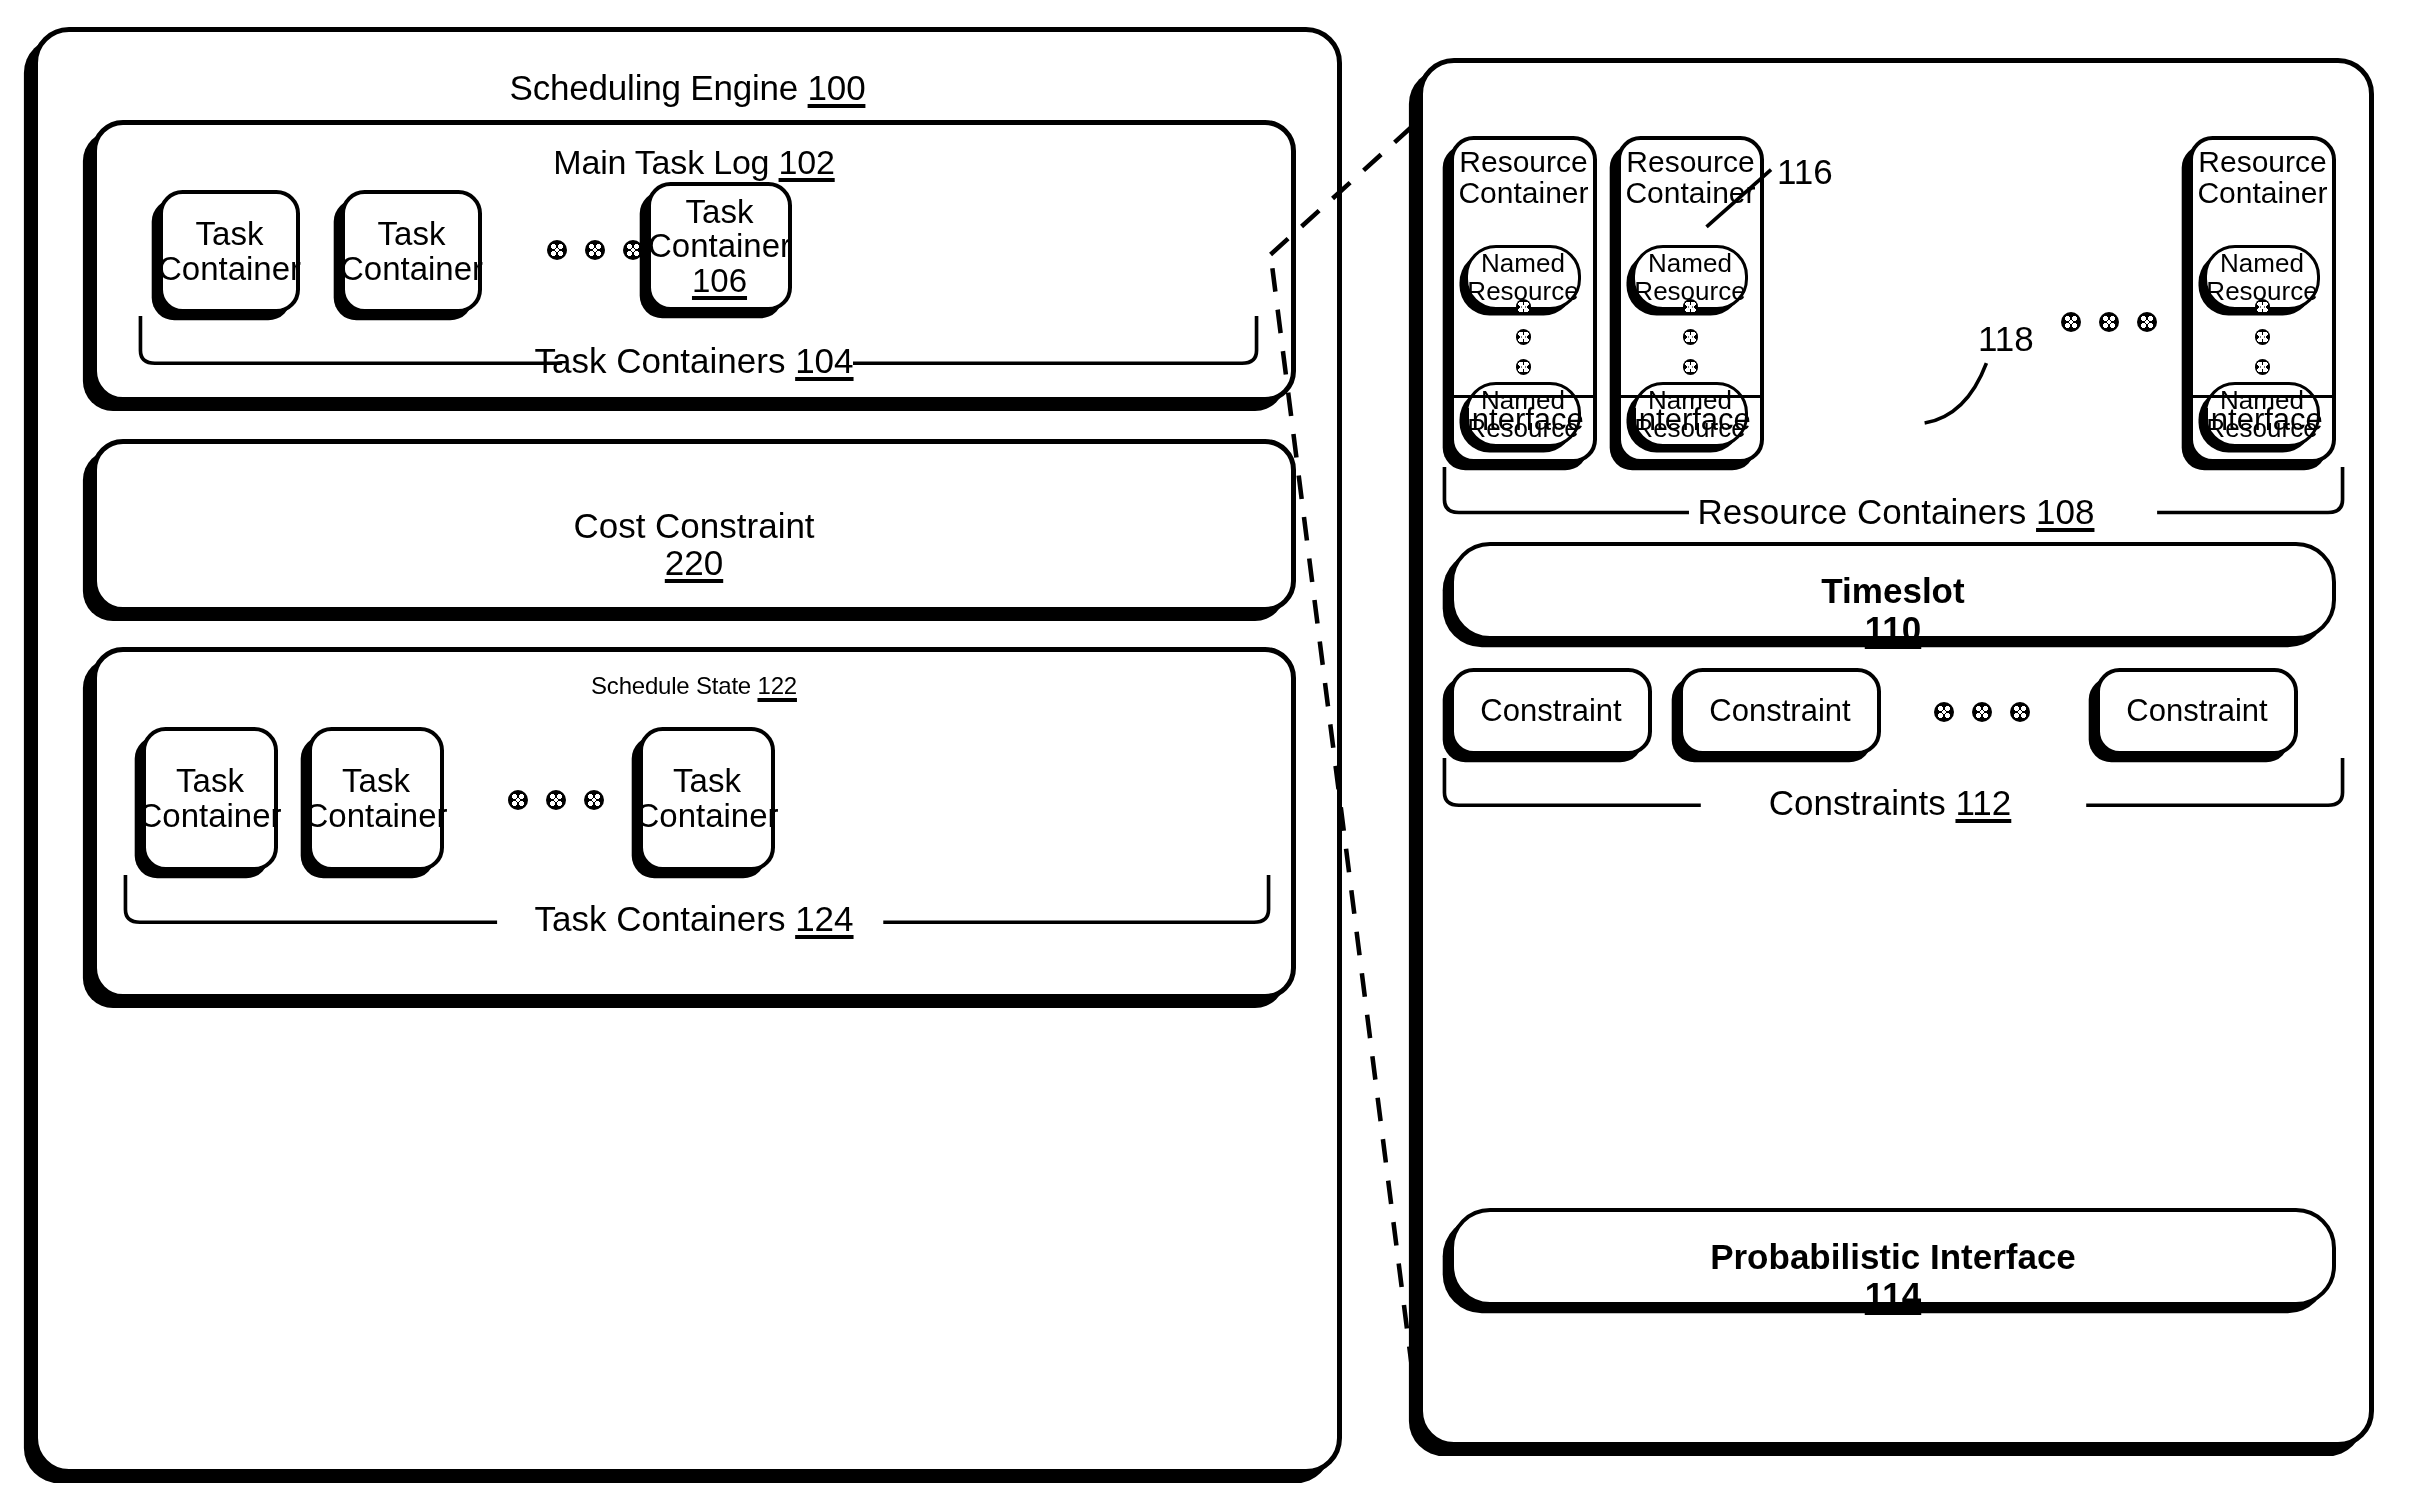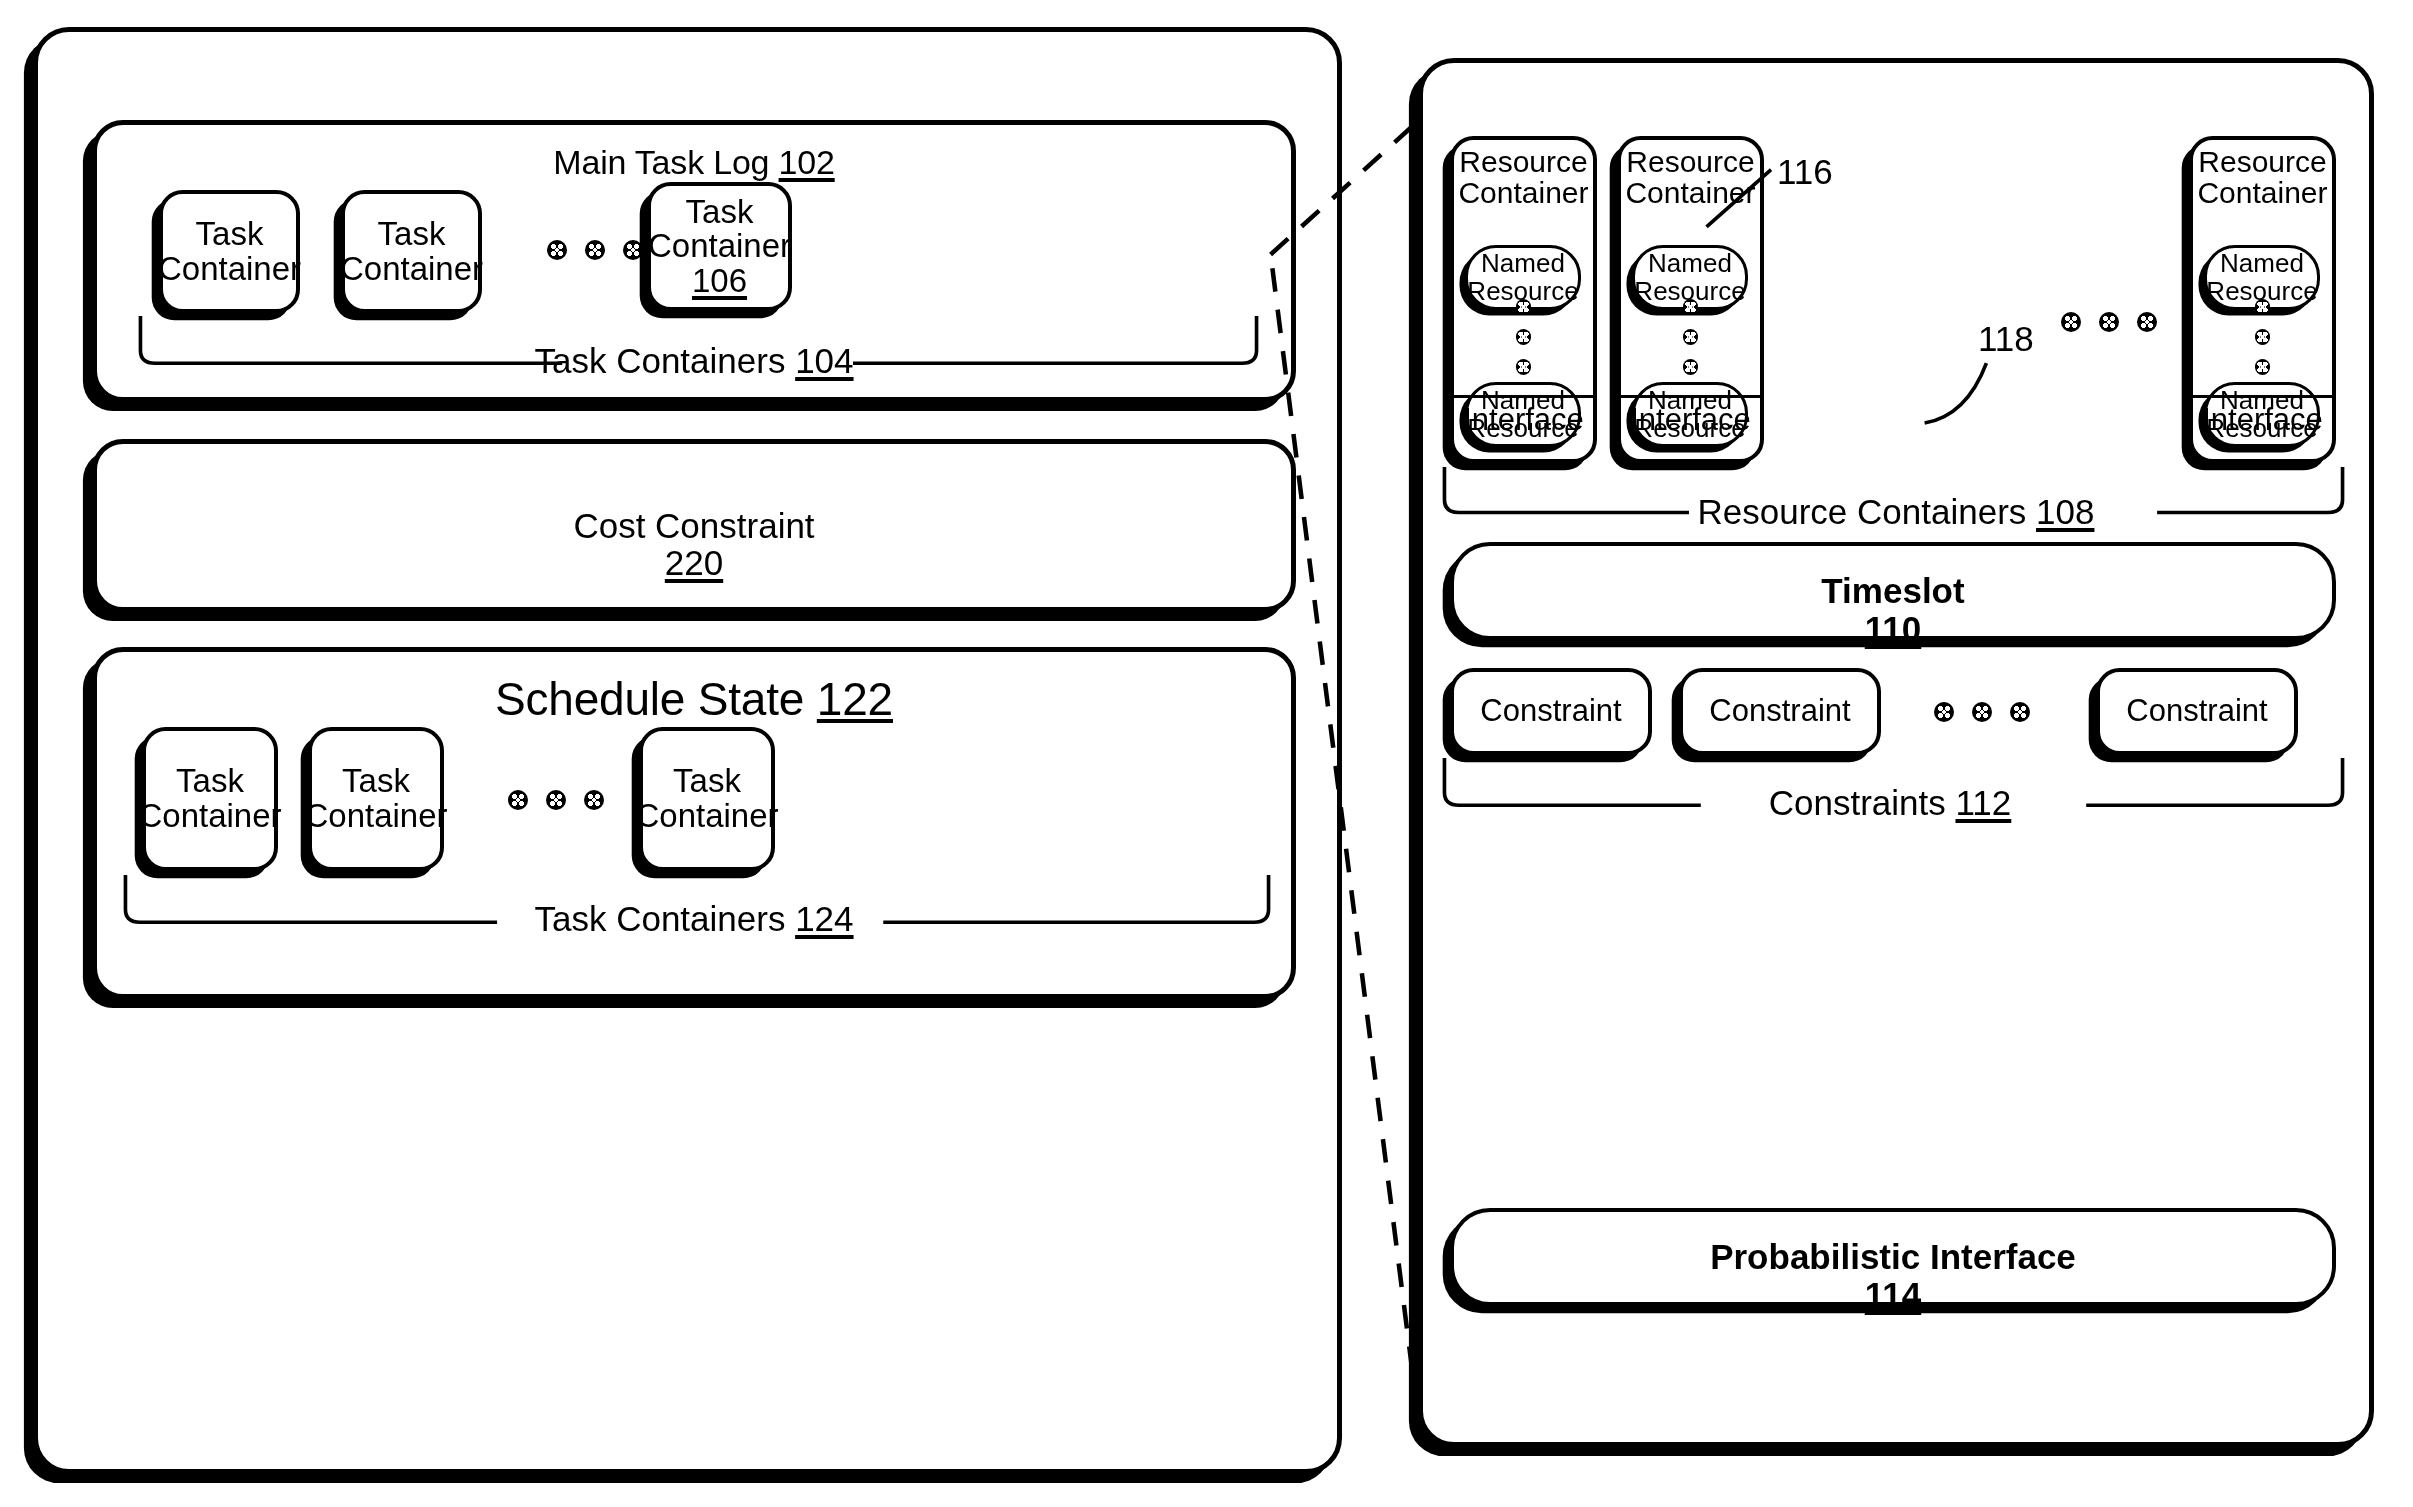--- a/index.html
+++ b/index.html
@@ -72,20 +72,24 @@
   
   .overlay{position:absolute;left:0;top:0;width:2413px;height:1507px;pointer-events:none;}
 
   .callout{position:absolute;font-size:35px;white-space:nowrap;}
 </style>
 </head>
 <body>
 
 <div class="panel" style="left:33px;top:27px;width:1309px;height:1447px;">
 
+  <div class="title" style="top:36px;">
+    <span class="ttl-in"><span>Scheduling Engine</span>
+    <span class="refnum">100</span></span>
+  </div>
 
   <div class="panel" style="left:54px;top:88px;width:1204px;height:282px;border-radius:31px;">
 
     <div class="title" style="top:18px;font-size:34px;">
       <span class="ttl-in"><span>Main Task Log</span>
       <span class="refnum">102</span></span>
     </div>
 
     <div class="box r26" style="left:62px;top:65px;width:141px;height:123px;">
       <div class="ctr f36" style="font-size:33px;">Task
@@ -127,21 +131,21 @@
     <div class="ctr" style="font-size:35px;">
       <span>
         <span>Cost Constraint</span>
         <span class="refnum">220</span>
       </span>
     </div>
   </div>
 
   <div class="panel" style="left:54px;top:615px;width:1204px;height:352px;border-radius:31px;">
 
-    <div class="title" style="top:20px;font-size:46px;">
+    <div class="title" style="top:20px;font-size:24px;">
       <span class="ttl-in"><span>Schedule State</span>
       <span class="refnum">122</span></span>
     </div>
 
     <div class="box r26" style="left:45px;top:75px;width:136px;height:144px;">
       <div class="ctr" style="font-size:33px;">Task
 Container</div>
     </div>
     <div class="box r26" style="left:211px;top:75px;width:136px;height:144px;">
       <div class="ctr" style="font-size:33px;">Task

